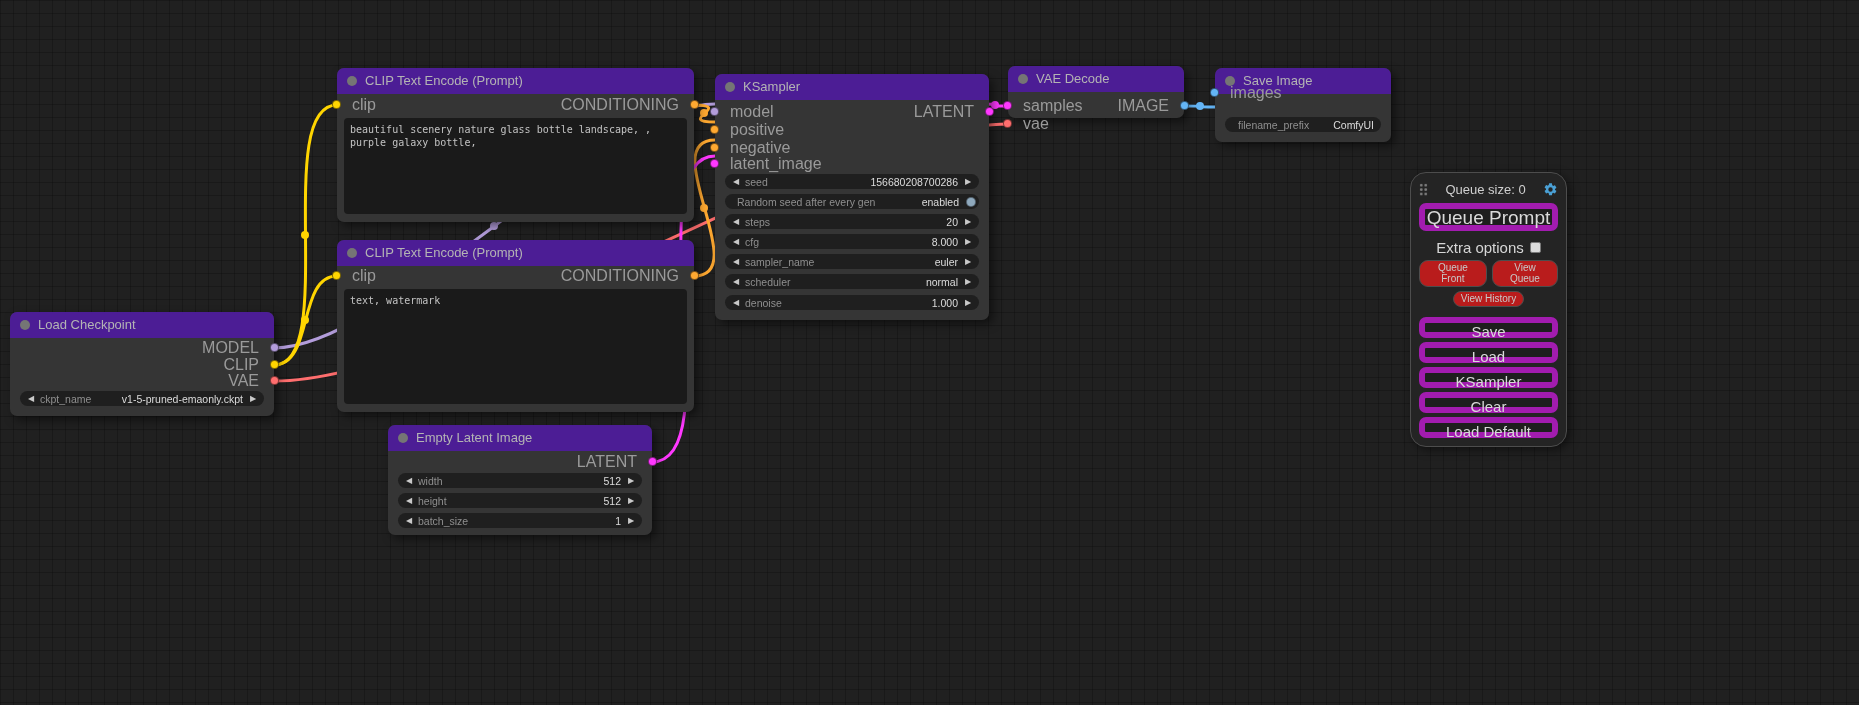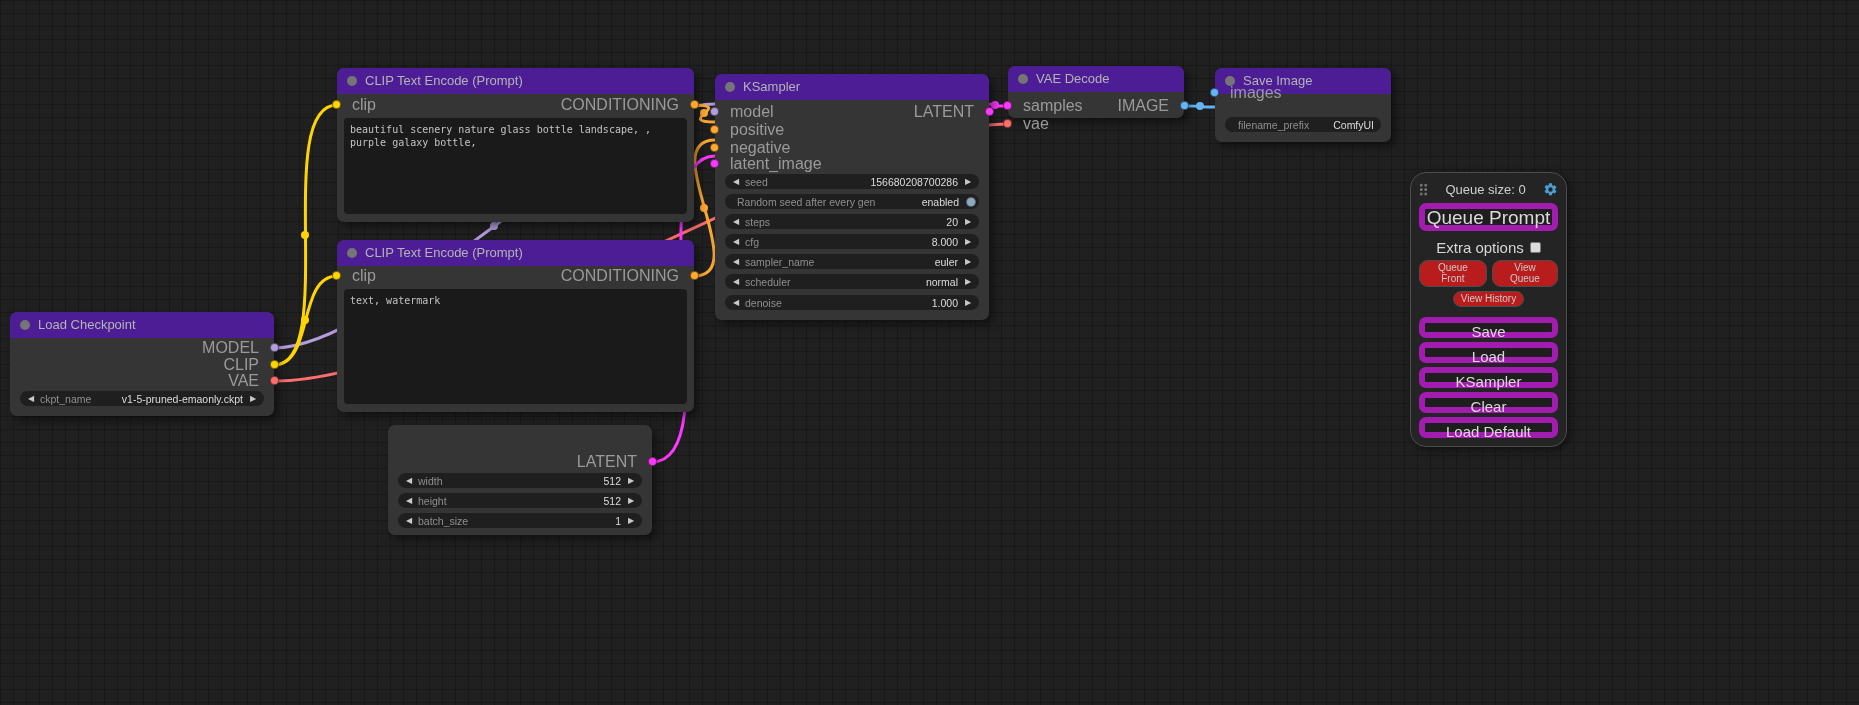--- a/index.html
+++ b/index.html
@@ -135,20 +135,24 @@
     <div class="srow" style="top:27px;">
       <span class="sdot in c-clip"></span>
       <span class="inlab">clip</span>
       <span class="outlab">CONDITIONING</span>
       <span class="sdot out c-cond"></span>
     </div>
     <textarea class="prompt" style="top: 49px; height: 115px;" spellcheck="false">text, watermark</textarea>
   </div>
 
   <div class="node" style="left:388px;top:425px;width:264px;height:110px;">
+    <div class="ntitle">
+      <span class="tdot"></span>
+      <span>Empty Latent Image</span>
+    </div>
     <div class="srow" style="top:28px;">
       <span class="outlab">LATENT</span>
       <span class="sdot out c-latent"></span>
     </div>
     <div class="widget" style="top:48px;">
       <span class="arr">◀</span>
       <span class="wlabel">width</span>
       <span class="wvalue">512</span>
       <span class="arr">▶</span>
     </div>

